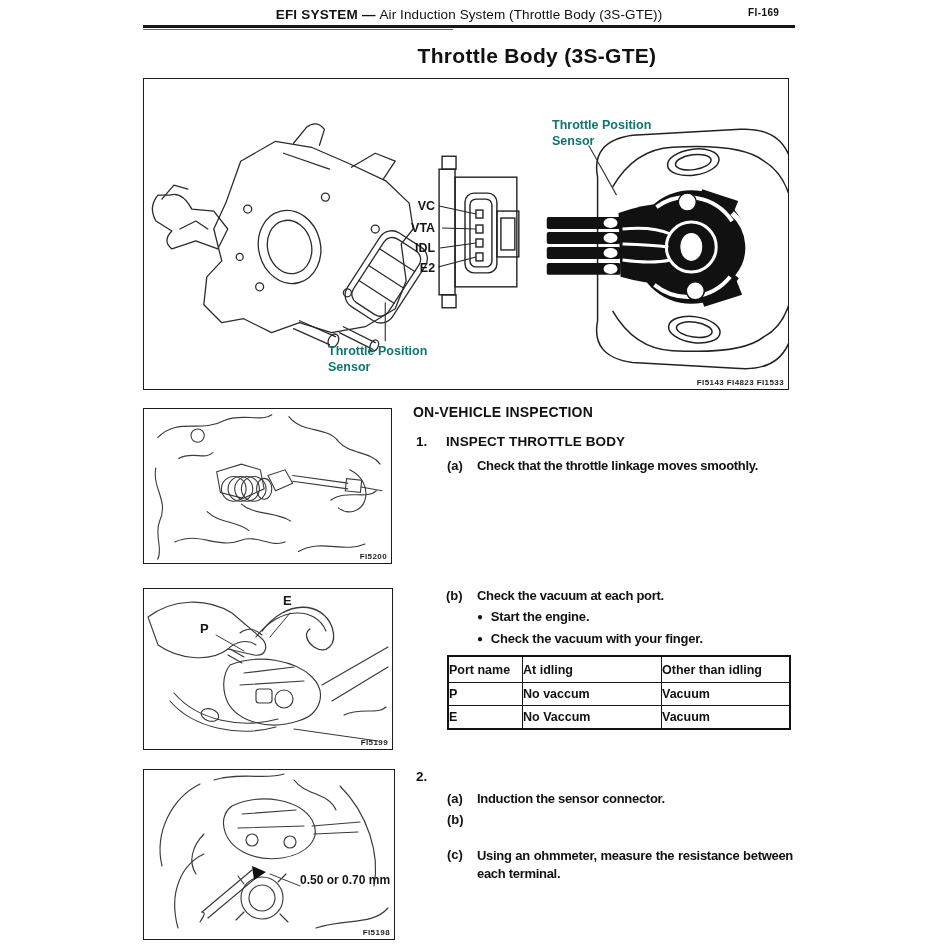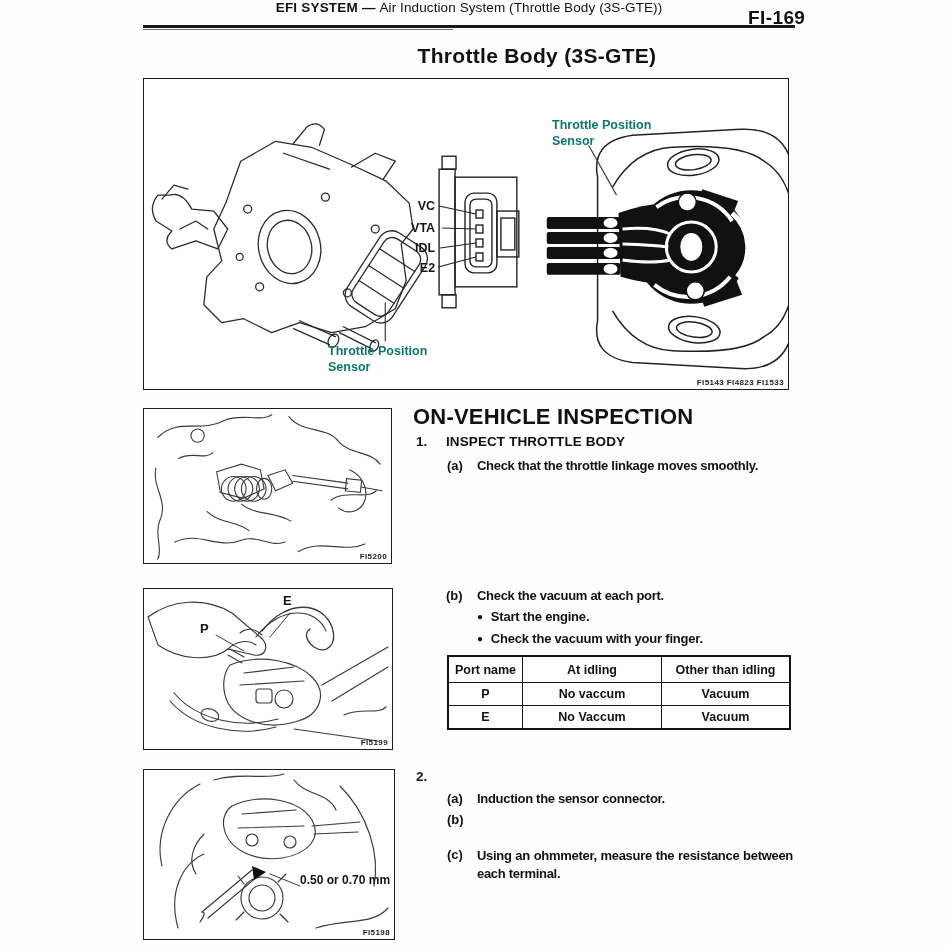--- a/index.html
+++ b/index.html
@@ -1,26 +1,26 @@
 <!DOCTYPE html>
 <html><head>
 <meta charset="utf-8">
 <style>
   html,body{margin:0;padding:0;background:#ffffff;}
   .page{
     position:relative;width:949px;height:949px;background:#fefefe;
     font-family:"Liberation Sans",sans-serif;color:#111;overflow:hidden;
   }
   
-  .hdr-center{position:absolute;left:143px;top:0;width:652px;text-align:center;
+  .hdr-center{position:absolute;left:143px;top:7px;width:652px;text-align:center;
     font-size:13.5px;white-space:nowrap;}
   .hdr-bold{font-weight:bold;letter-spacing:.2px;}
   .hdr-sep{font-weight:bold;padding:0 4px;}
   .hdr-sub{font-weight:normal;letter-spacing:.1px;}
-  .hdr-page{position:absolute;left:748px;top:7px;font-size:19px;font-weight:bold;letter-spacing:.4px;}
+  .hdr-page{position:absolute;left:748px;top:7px;font-size:10px;font-weight:bold;letter-spacing:.4px;}
   .hdr-rule{position:absolute;left:143px;top:25px;width:652px;height:2.6px;background:#171717;}
   .hdr-rule2{position:absolute;left:143px;top:29px;width:310px;height:1.2px;background:#6a6a6a;}
   .page-title{position:absolute;left:287px;top:44px;width:500px;text-align:center;
     font-size:21px;font-weight:bold;letter-spacing:.3px;}
   
   .figbox{position:absolute;border:1.7px solid #1c1c1c;background:#fff;box-sizing:border-box;}
   #main-fig{left:143px;top:78px;width:646px;height:312px;}
   #fig1{left:143px;top:408px;width:249px;height:156px;}
   #fig2{left:143px;top:588px;width:250px;height:162px;}
   #fig3{left:143px;top:769px;width:252px;height:171px;}
@@ -30,35 +30,35 @@
     letter-spacing:.4px;color:#1d1d1d;}
   .tps-label{position:absolute;font-size:12.5px;font-weight:600;line-height:16px;
     white-space:pre-line;color:#0f766e;}
   #tps-label-top{left:408px;top:38px;}
   #tps-label-bottom{left:184px;top:264px;}
   .fig-anno{position:absolute;font-weight:bold;font-size:13px;color:#141414;}
   #anno-e{left:139px;top:4px;}
   #anno-p{left:56px;top:32px;}
   #anno-gauge{left:156px;top:103px;font-size:12px;white-space:nowrap;}
   
-  .h2{position:absolute;left:413px;top:404px;font-size:22px;font-weight:bold;letter-spacing:.2px;}
+  .h2{position:absolute;left:413px;top:404px;font-size:14px;font-weight:bold;letter-spacing:.2px;}
   .stepnum{position:absolute;left:416px;font-size:13.5px;font-weight:bold;}
   .steptitle{position:absolute;left:446px;font-size:13.5px;font-weight:bold;letter-spacing:.1px;white-space:nowrap;}
   .itemlabel{position:absolute;left:447px;font-size:13px;font-weight:600;}
   .itemtext{position:absolute;left:477px;font-size:13px;font-weight:600;
     letter-spacing:-.3px;white-space:nowrap;}
   .itemblock{position:absolute;left:477px;width:316px;font-size:13px;font-weight:600;
     letter-spacing:-.3px;line-height:17.5px;text-align:justify;}
   .bulletrow{position:absolute;left:477px;font-size:13px;font-weight:600;letter-spacing:-.2px;white-space:nowrap;}
   .dot::before{content:"\25CF";font-size:10px;margin-right:8px;position:relative;top:-1px;}
   
   .vac-table{position:absolute;left:447px;top:655px;border-collapse:collapse;
     border:2.2px solid #121212;background:#fff;table-layout:fixed;}
   .vac-table th,.vac-table td{border:1.4px solid #161616;font-size:12.5px;font-weight:600;
-    text-align:center;vertical-align:middle;padding:0;font-family:"Liberation Sans",sans-serif;}
+    text-align:left;vertical-align:middle;padding:0;font-family:"Liberation Sans",sans-serif;}
   .vac-table th{height:25px;}
   .vac-table td{height:22px;}
   .col0{width:73px;} .col1{width:138px;} .col2{width:127px;}
 </style>
 </head>
 <body>
 
 <div class="page">
 
   <div>

